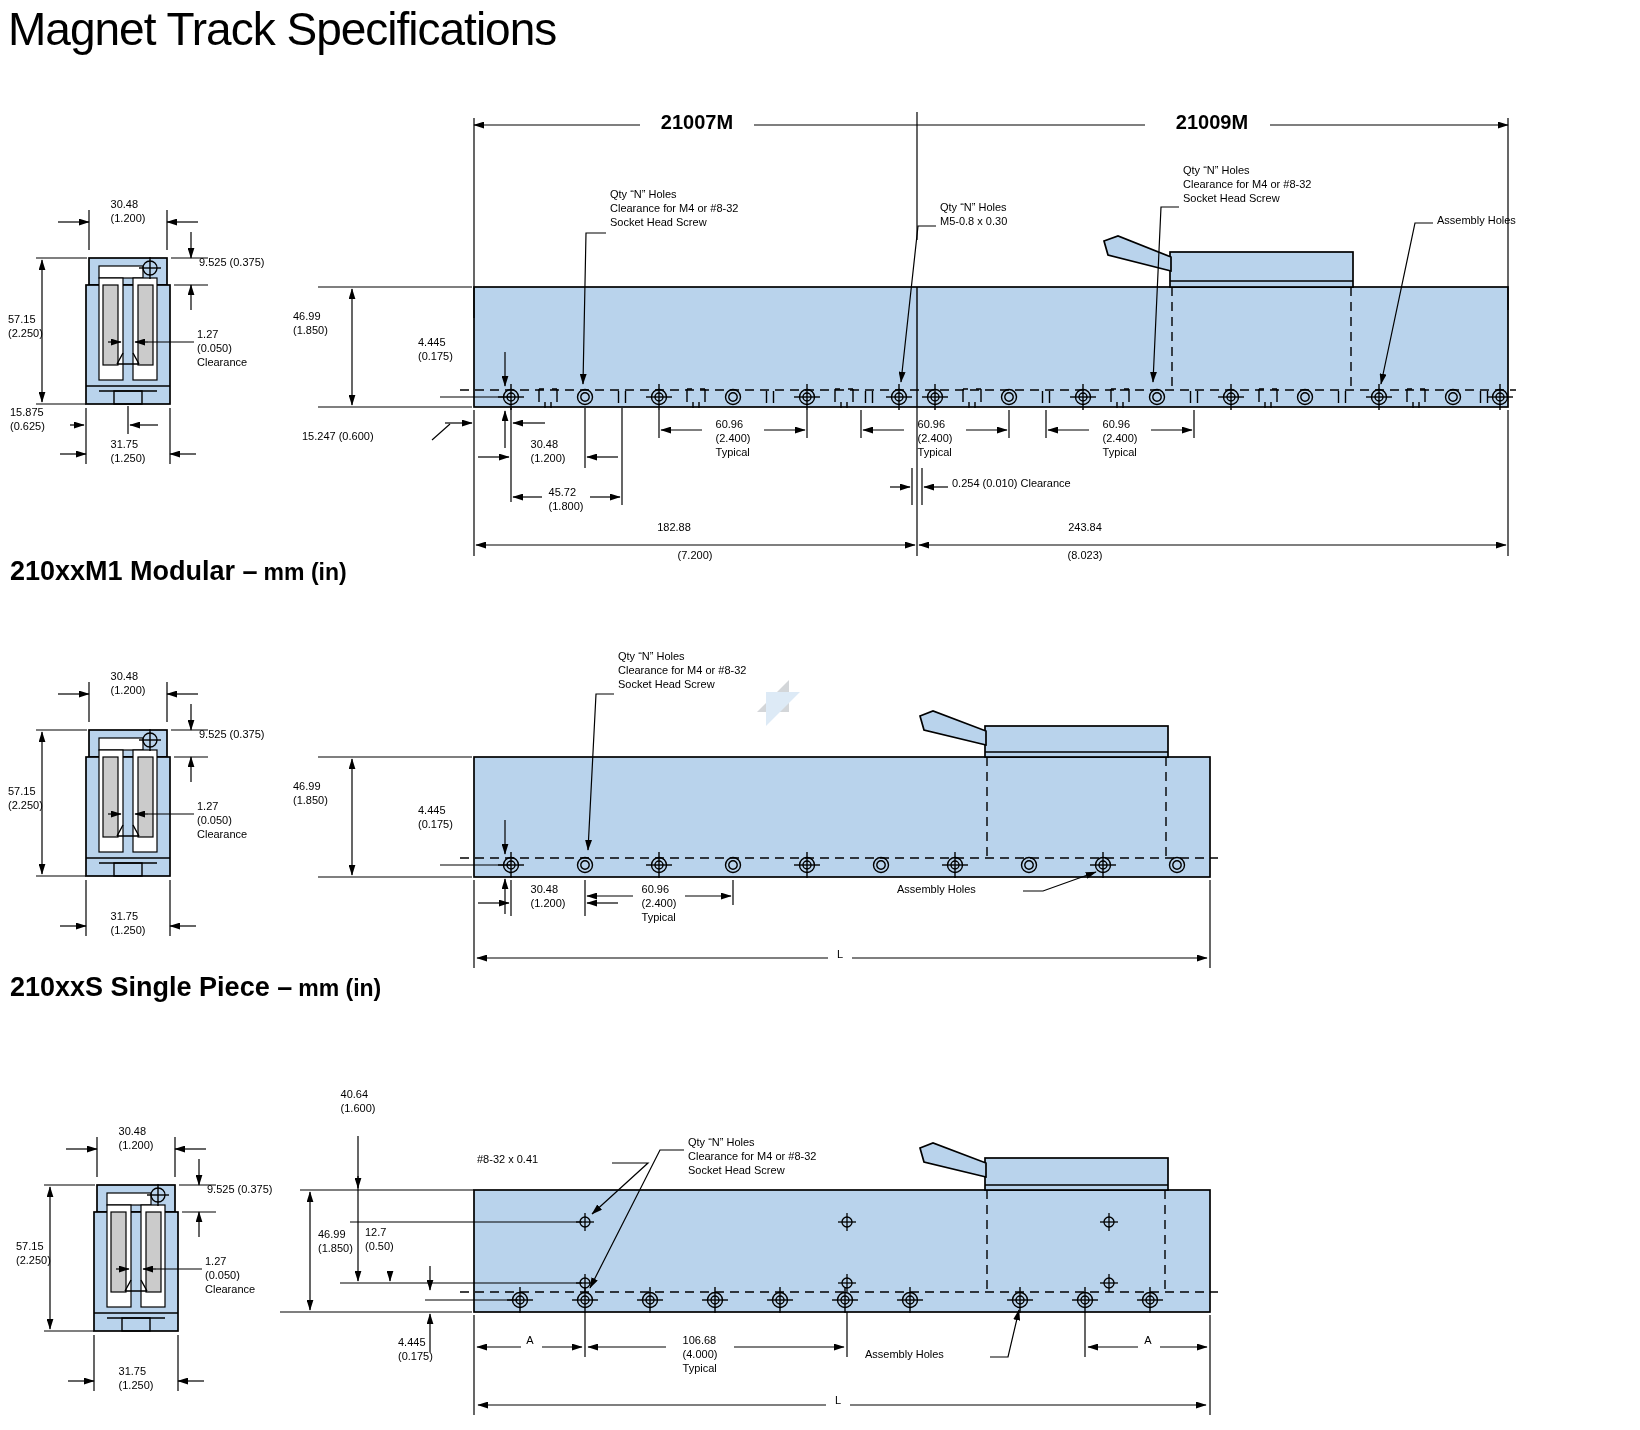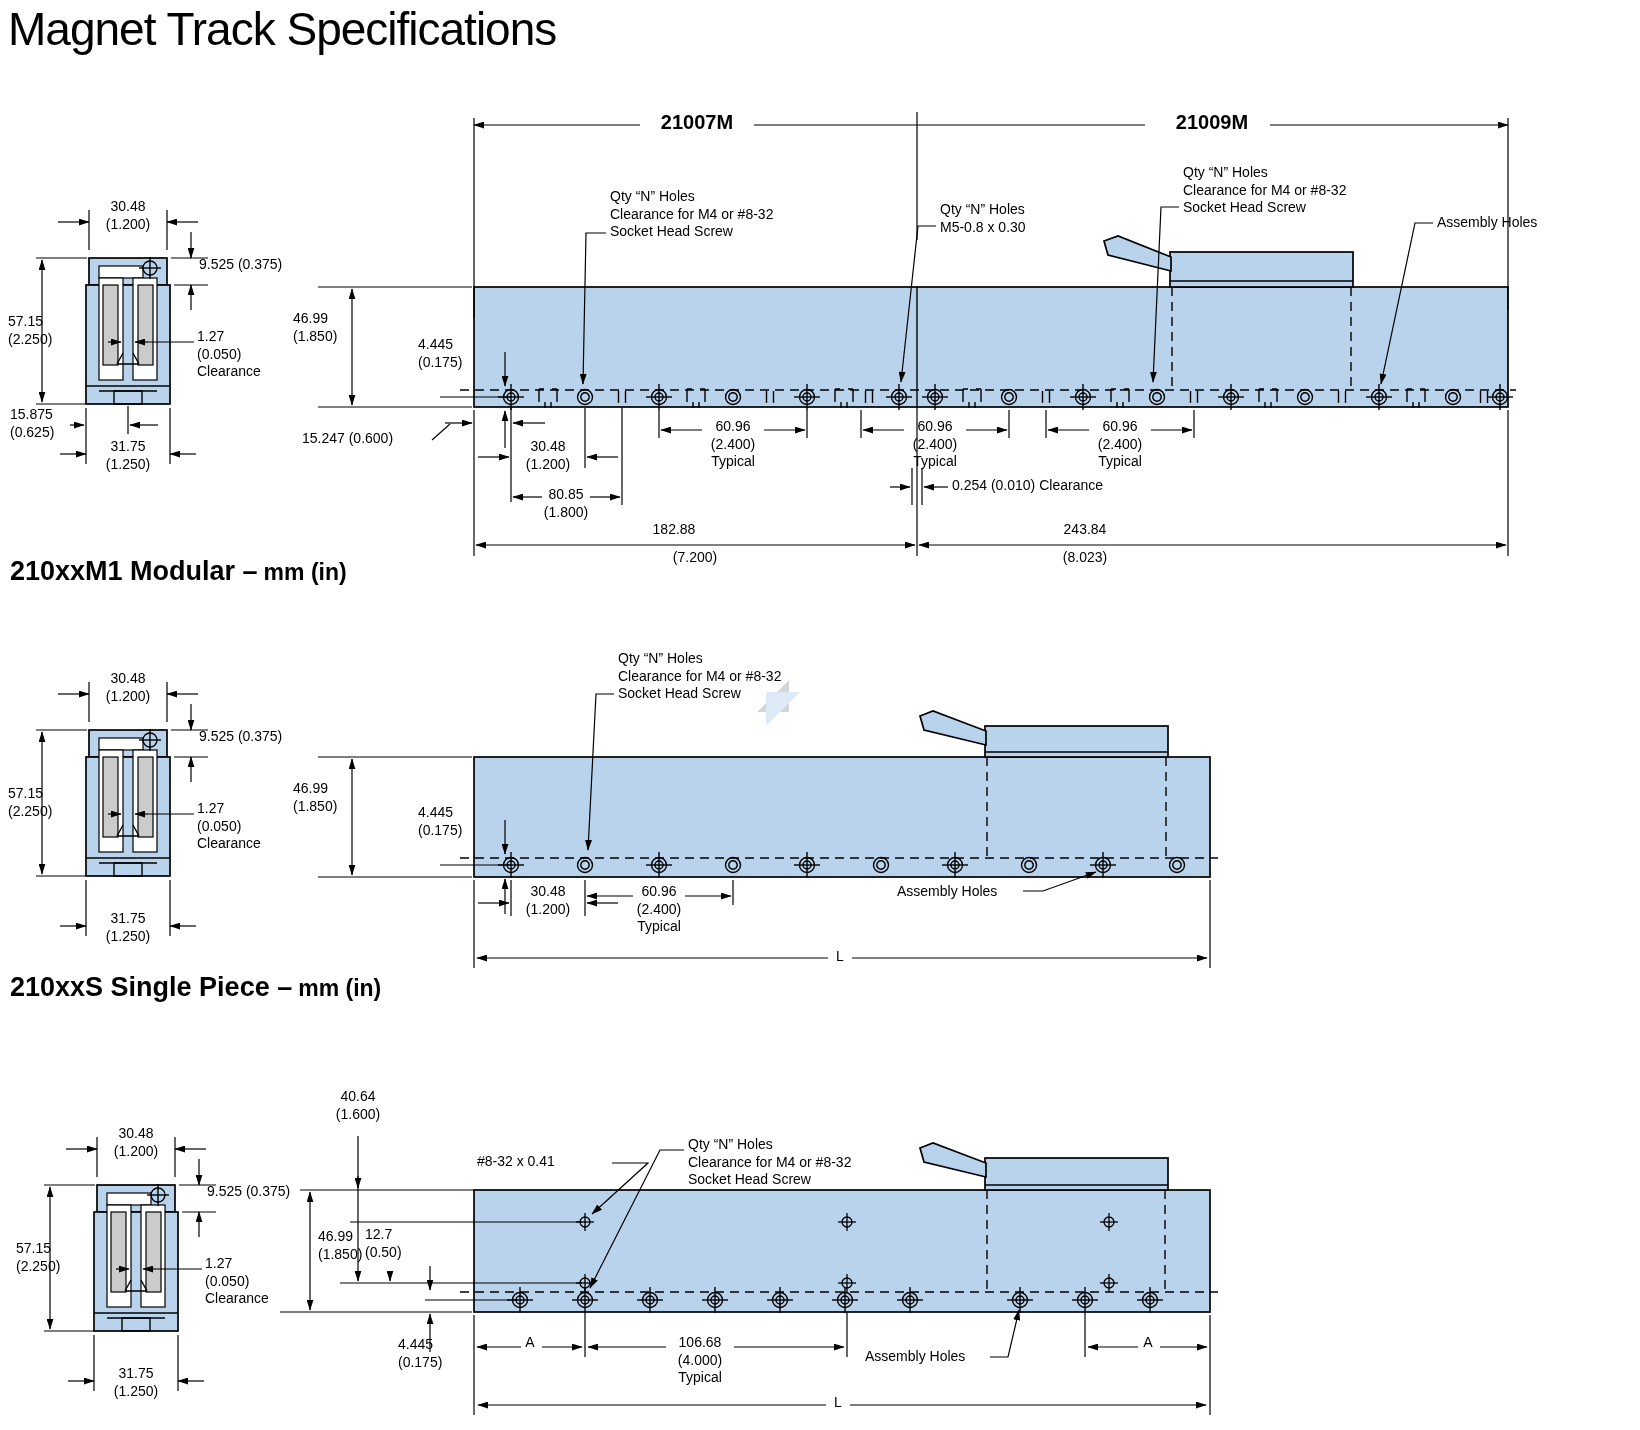--- a/index.html
+++ b/index.html
@@ -2,22 +2,22 @@
 <html><head>
 <meta charset="utf-8">
 <style>
   html,body{margin:0;padding:0;background:#fff}
   .canvas{position:relative;width:1640px;height:1430px;background:#ffffff;
           font-family:"Liberation Sans",sans-serif;color:#000;overflow:hidden}
   svg.draw{position:absolute;left:0;top:0}
   .title{position:absolute;left:8px;top:2px;font-size:46px;font-weight:400;letter-spacing:-1px}
   .h2{position:absolute;font-size:27px;font-weight:bold;white-space:nowrap}
   .h2 .units{font-size:23px;margin-left:6px}
-  .lbl{position:absolute;font-size:14px;line-height:1.26;white-space:pre-line}
-  .c{transform:translateX(-50%);text-align:center}
+  .lbl{position:absolute;font-size:11px;line-height:1.26;white-space:pre-line}
+  .c{transform:translateX(-50%);text-align:left}
   .mod{font-size:20px;font-weight:bold}
   .trk{fill:#b9d3ec;stroke:#000;stroke-width:1.7}
   .mag{fill:#cbcbcb;stroke:#000;stroke-width:1.2}
   .wht{fill:#fff;stroke:#000;stroke-width:1.2}
   .dim{stroke:#000;stroke-width:1.2;fill:none}
   .ln{stroke:#000;stroke-width:1.4;fill:none}
   .dsh{stroke:#000;stroke-width:1.4;fill:none;stroke-dasharray:9 6}
 </style>
 </head>
 <body>
@@ -358,21 +358,21 @@
 Clearance for M4 or #8-32
 Socket Head Screw</div>
 <div class="lbl" style="left:1437px;top:214px">Assembly Holes</div>
 <div class="lbl" style="left:293px;top:310px">46.99
 (1.850)</div>
 <div class="lbl" style="left:418px;top:336px">4.445
 (0.175)</div>
 <div class="lbl" style="left:302px;top:430px">15.247 (0.600)</div>
 <div class="lbl c" style="left:548px;top:438px">30.48
 (1.200)</div>
-<div class="lbl c" style="left:566px;top:486px">80.85
+<div class="lbl c" style="left:566px;top:486px">45.72
 (1.800)</div>
 <div class="lbl c" style="left:733px;top:418px">60.96
 (2.400)
 Typical</div>
 <div class="lbl c" style="left:935px;top:418px">60.96
 (2.400)
 Typical</div>
 <div class="lbl c" style="left:1120px;top:418px">60.96
 (2.400)
 Typical</div>

